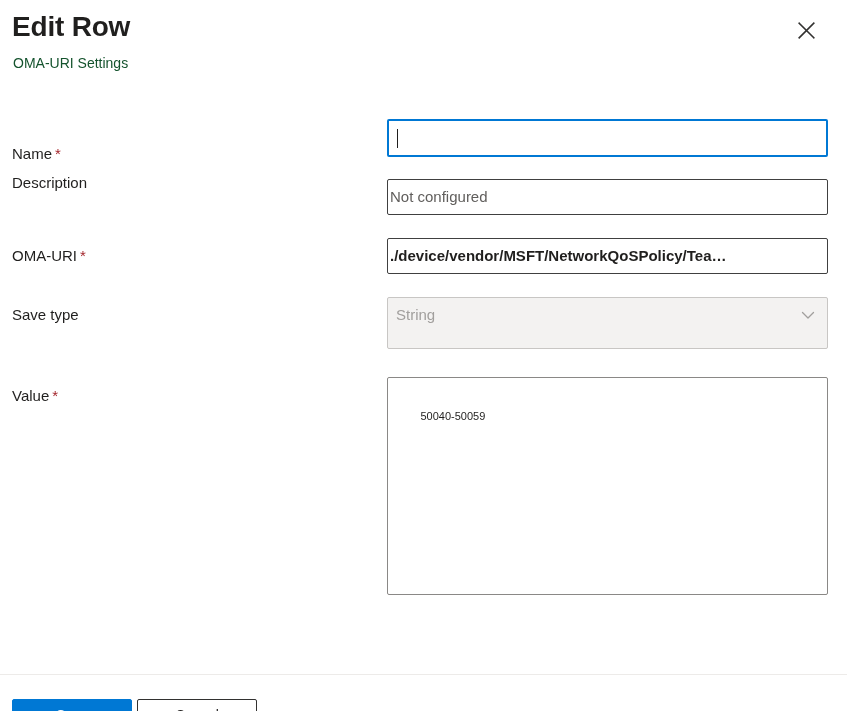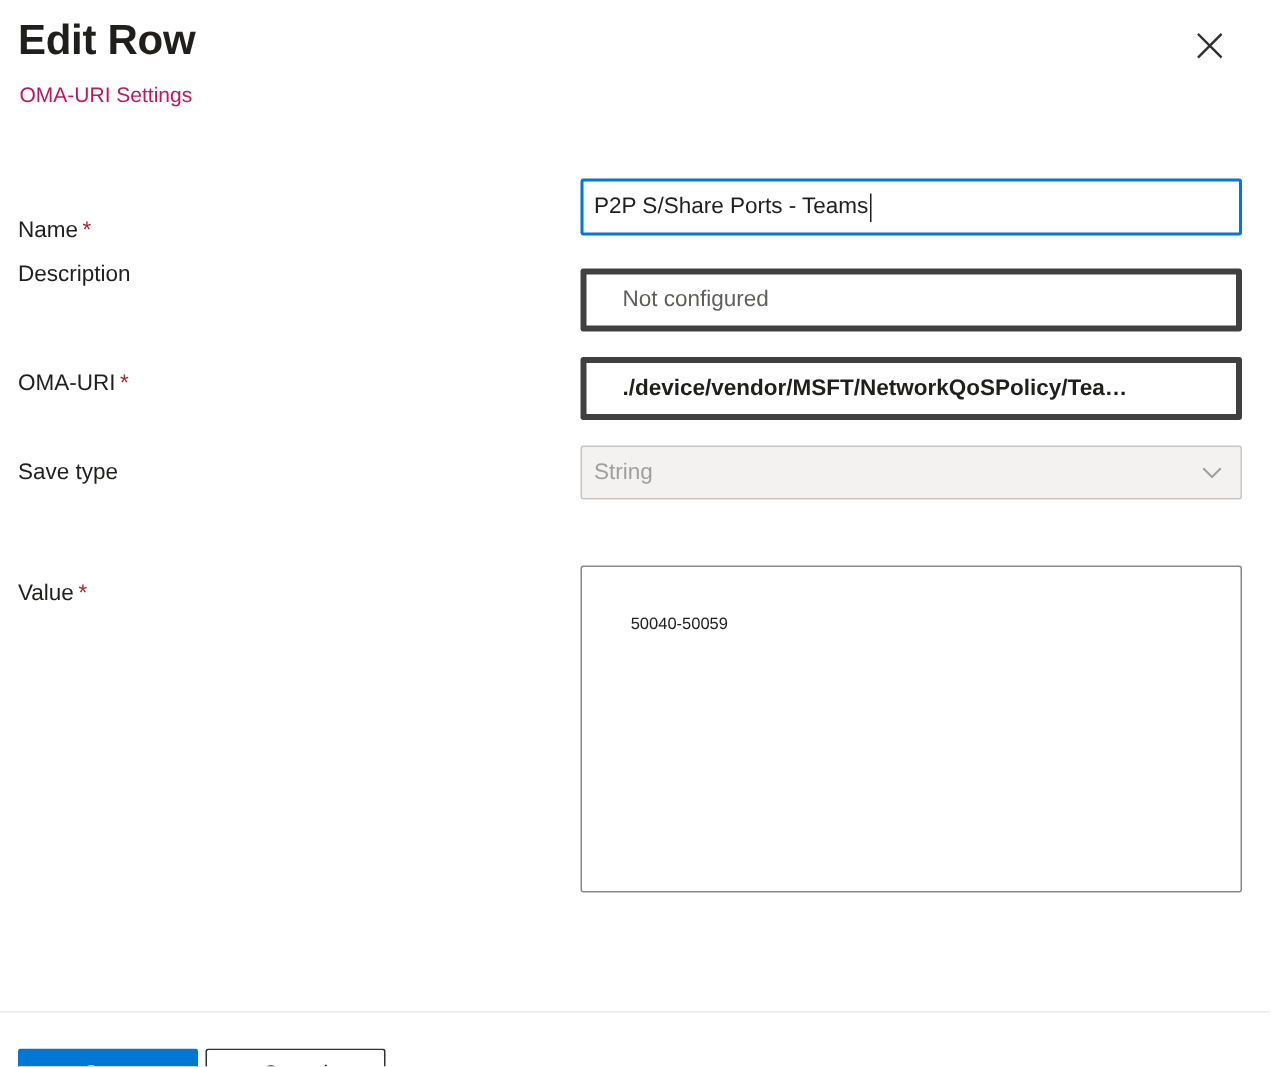--- a/index.html
+++ b/index.html
@@ -34,21 +34,21 @@
     color: #201f1e;
     line-height: 38px;
     white-space: nowrap;
   }
   .panel-subtitle {
     position: absolute;
     left: 13px;
     top: 53px;
     font-size: 14px;
     font-weight: 400;
-    color: #be185d;
+    color: #14532d;
     line-height: 20px;
     white-space: nowrap;
   }
   .close-button {
     position: absolute;
     left: 788px;
     top: 12px;
     width: 36px;
     height: 36px;
     display: flex;
@@ -89,26 +89,26 @@
   }
 
   .control {
     position: absolute;
     left: 387px;
     width: 441px;
     box-sizing: border-box;
   }
   .text-input {
     height: 34px;
-    border: 4px solid #404040;
+    border: 1px solid #404040;
     border-radius: 2px;
     background: #ffffff;
     display: flex;
     align-items: center;
-    padding: 0 24px;
+    padding: 0 2px;
     font-size: 15px;
     color: #201f1e;
     line-height: 20px;
     overflow: hidden;
     white-space: nowrap;
     cursor: text;
   }
   .text-input.focused {
     border: 2px solid #0078d4;
     padding: 0 7px;
@@ -132,21 +132,21 @@
   }
 
   .dropdown {
     height: 34px;
     border: 1px solid #c8c6c4;
     border-radius: 2px;
     background: #f3f2f1;
     display: flex;
     align-items: center;
     justify-content: space-between;
-    padding: 0 8px 0 8px;
+    padding: 0 8px 16px 8px;
     font-size: 15px;
     color: #a19f9d;
     line-height: 20px;
     cursor: default;
   }
   .dropdown .chevron {
     display: flex;
     align-items: center;
     justify-content: center;
     width: 22px;
@@ -228,21 +228,20 @@
 </div>
 
 <div class="form-area">
 
   <div class="field-row" style="top:0;">
     <div class="field-label" style="top:52px;">
       <span>Name</span><span class="req-star">*</span>
     </div>
     <div class="control" style="top:27px;">
       <div class="text-input focused">
-        <span class="value">P2P S/Share Ports - Teams</span>
           <span class="caret"></span>
       </div>
     </div>
   </div>
 
   <div class="field-row" style="top:0;">
     <div class="field-label" style="top:81px;">
       <span>Description</span><span class="req-star"></span>
     </div>
     <div class="control" style="top:87px;">

